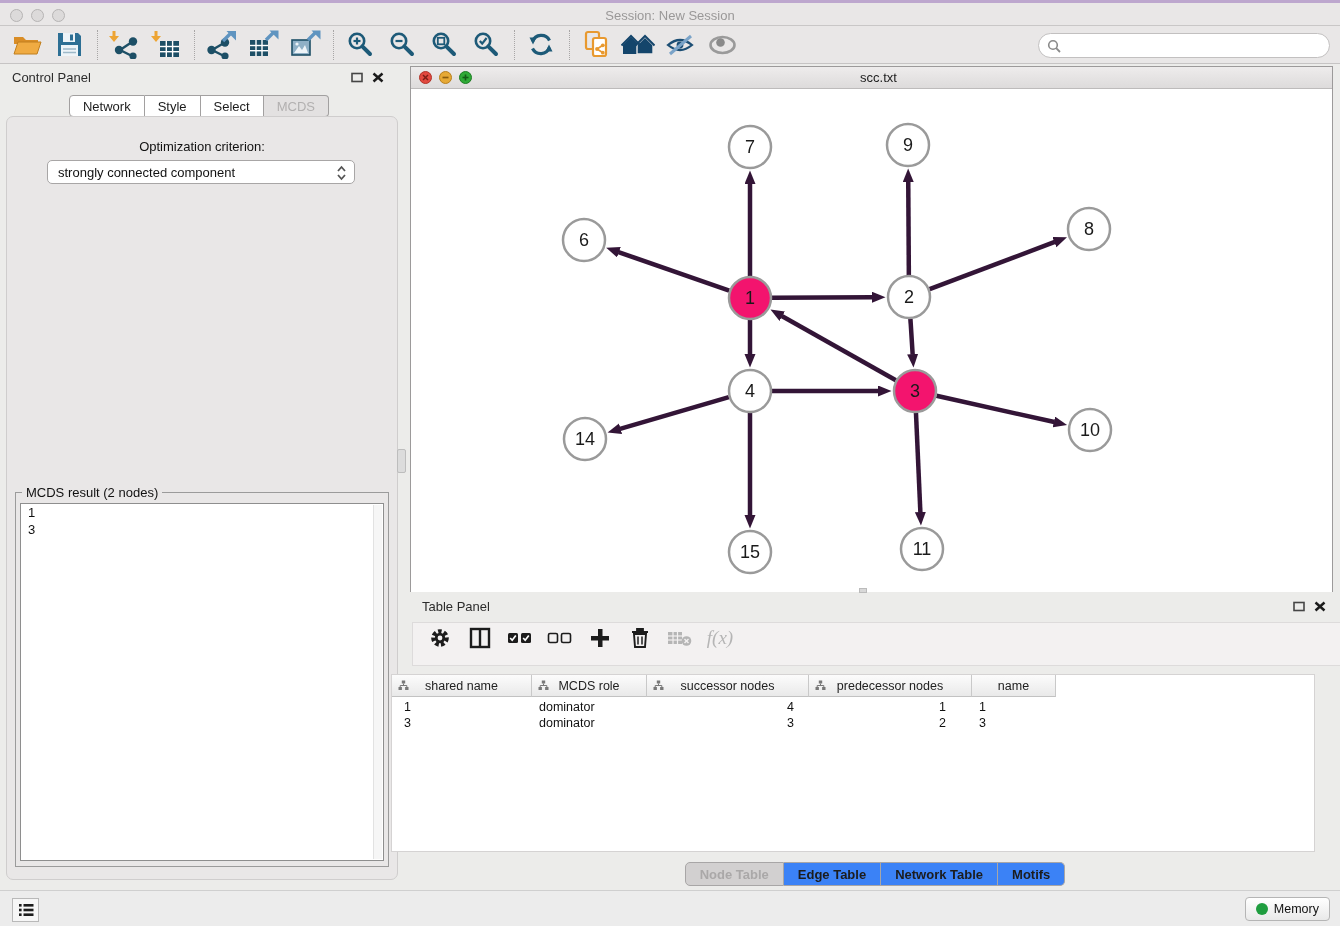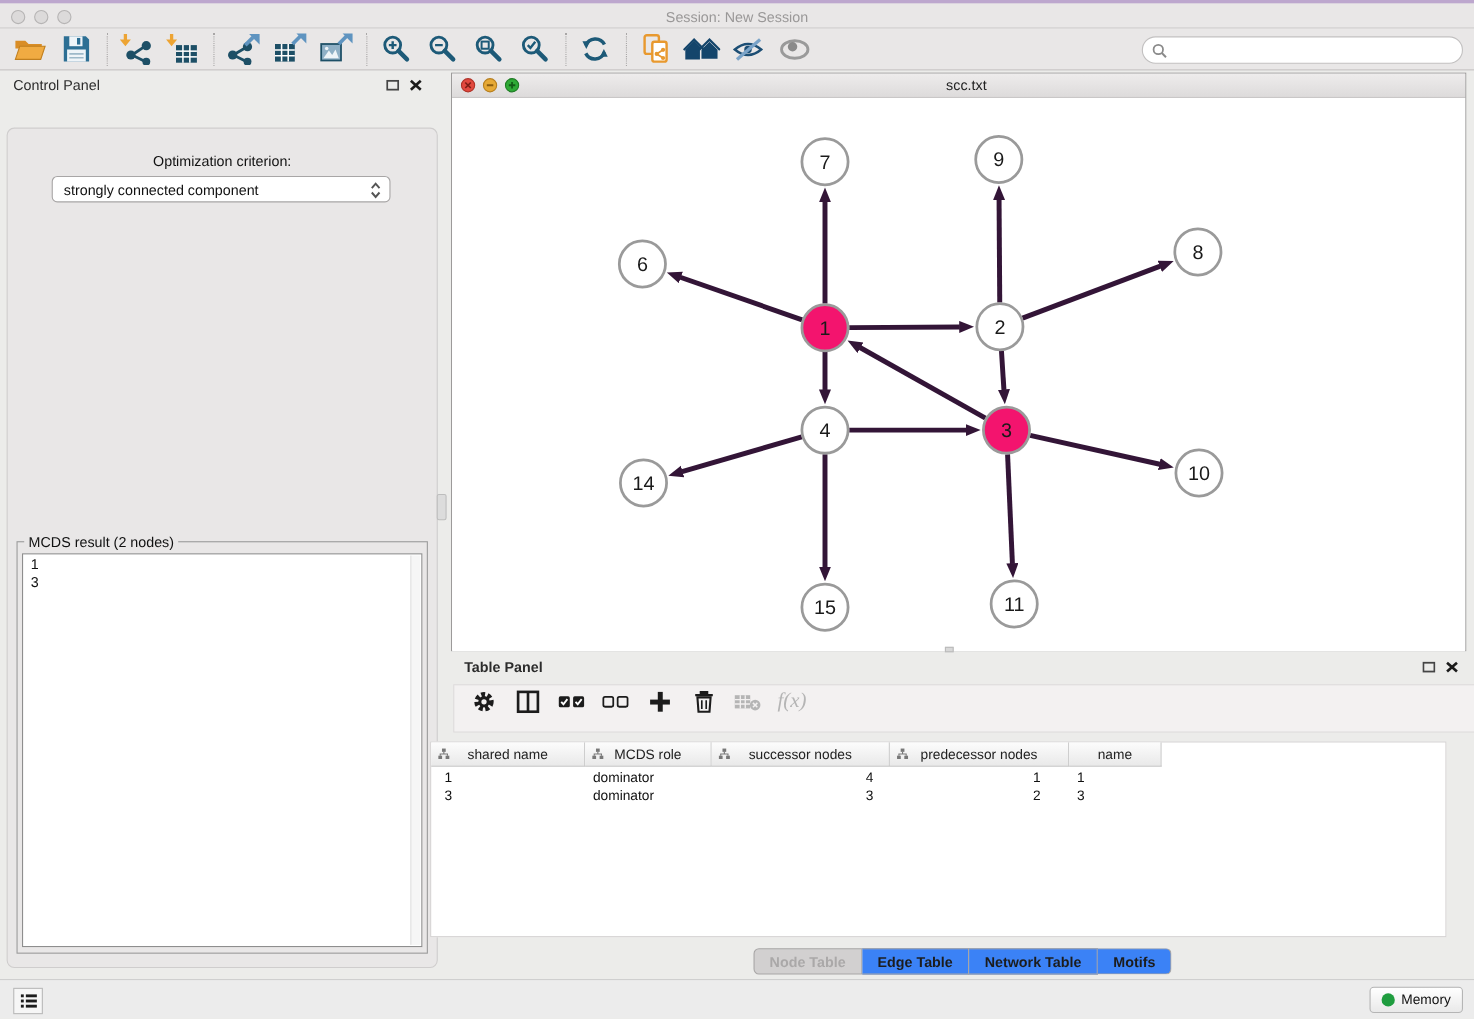--- a/index.html
+++ b/index.html
@@ -63,21 +63,21 @@
   .net-title { position:absolute; left:14px; right:0; top:3px; text-align:center; font-size:13px; color:#222; }
   .net-traffic { position:absolute; left:8px; top:4px; display:flex; gap:7px; }
   .tl { width:13px; height:13px; border-radius:50%; display:flex; align-items:center; justify-content:center; }
   .tl.red { background:#e2493f; border:1px solid #b03228; }
   .tl.yellow { background:#e6a935; border:1px solid #b77f1e; }
   .tl.green { background:#2faa36; border:1px solid #1e7c24; }
   .net-canvas { position:absolute; left:0; top:22px; width:921px; height:503px; background:#fff; }
   .net-resize-dot { position:absolute; left:448px; bottom:-2px; width:8px; height:5px; background:#d8d8d8; border:1px solid #bbb; }
 
   
-  .tp-header { position:absolute; left:410px; top:531px; width:930px; height:24px;font-weight:bold; }
+  .tp-header { position:absolute; left:410px; top:531px; width:930px; height:24px; }
   .tp-toolbar { position:absolute; left:412px; top:558px; width:1012px; height:44px;
     background:#f3f1f1; border:1px solid #dddbdb; display:flex; padding-left:12px; gap:10px; }
   .tp-tool { width:30px; height:30px; display:flex; align-items:center; justify-content:center; }
   .fx-label { font-size:19px; font-style:italic; font-family:"Liberation Serif","DejaVu Serif",serif; color:#b5b5b5; }
   .table-area { position:absolute; left:391px; top:610px; width:924px; height:178px; background:#fff; border:1px solid #d5d3d3; }
   .thead { position:absolute; left:0; top:0; height:22px; display:flex; }
   .th { position:relative; height:22px; background:linear-gradient(#fcfcfc,#e9e9e9);
     border-right:1px solid #c9c9c9; border-bottom:1px solid #c2c2c2;
     font-size:12.5px; color:#222; display:flex; align-items:center; justify-content:center; }
   .th .sort-ic { position:absolute; left:6px; top:5px; }
@@ -274,20 +274,26 @@
     <div class="panel-ctrls">
       <svg width="12" height="11" viewBox="0 0 12 11">
         <rect x="1" y="1.5" width="10" height="8" fill="none" stroke="#454545" stroke-width="1.6"></rect>
       </svg>
       <svg width="12" height="11" viewBox="0 0 12 11">
         <line x1="1.5" y1="1.5" x2="10.5" y2="9.5" stroke="#1b1b1b" stroke-width="2.4"></line>
         <line x1="10.5" y1="1.5" x2="1.5" y2="9.5" stroke="#1b1b1b" stroke-width="2.4"></line>
       </svg>
     </div>
   </div>
+  <div class="cp-tabs">
+    <div class="tab">Network</div>
+    <div class="tab">Style</div>
+    <div class="tab">Select</div>
+    <div class="tab active">MCDS</div>
+  </div>
   <div class="cp-body">
     <div class="opt-label">Optimization criterion:</div>
     <div class="combo">
       <span>strongly connected component</span>
       <span class="stepper">
         <svg width="11" height="18" viewBox="0 0 11 18">
           <path d="M2 7 L5.5 3 L9 7" fill="none" stroke="#555" stroke-width="1.8"></path>
           <path d="M2 11 L5.5 15 L9 11" fill="none" stroke="#555" stroke-width="1.8"></path>
         </svg>
       </span>

